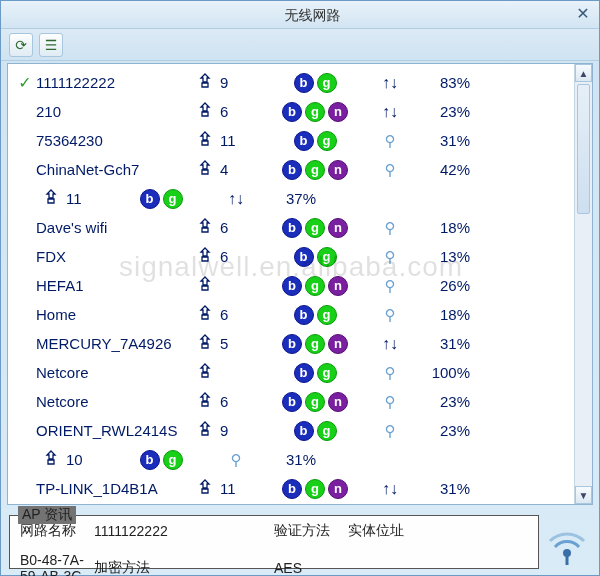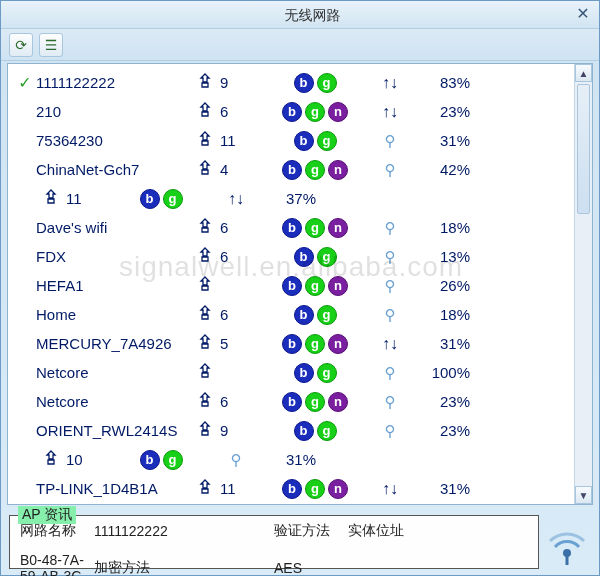--- a/index.html
+++ b/index.html
@@ -121,21 +121,21 @@
     position:absolute; left:2px; right:2px; top:20px; height:130px;
     background:linear-gradient(#e6eff7,#cddff0);
     border:1px solid #a8c6dd; border-radius:2px; cursor:pointer;
   }
   .info-box {
     position:absolute; left:8px; right:60px; bottom:6px; height:54px;
     border:1px solid #555; background:#fefefe;
     font-size:14px; color:#222;
   }
   .info-title {
-    position:absolute; top:-10px; left:8px; background:#86efac;
+    position:absolute; top:-10px; left:8px; background:#737373;
     padding:0 4px; font-size:14px;
   }
   .info-grid {
     display:grid; grid-template-columns:74px 180px 74px auto;
     padding:6px 10px 2px 10px; row-gap:12px; align-items:center;
   }
   .wifi-big {
     position:absolute; right:10px; bottom:8px; width:44px; height:44px;
     display:flex; align-items:center; justify-content:center;
   }

